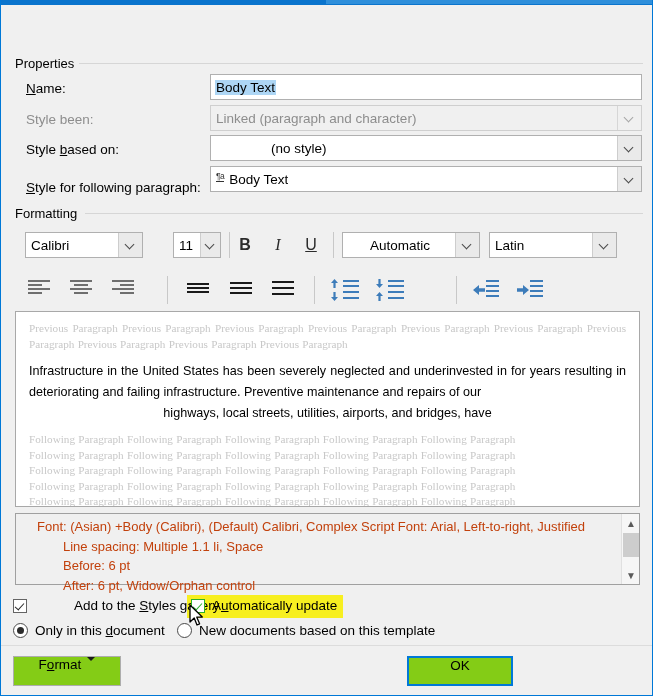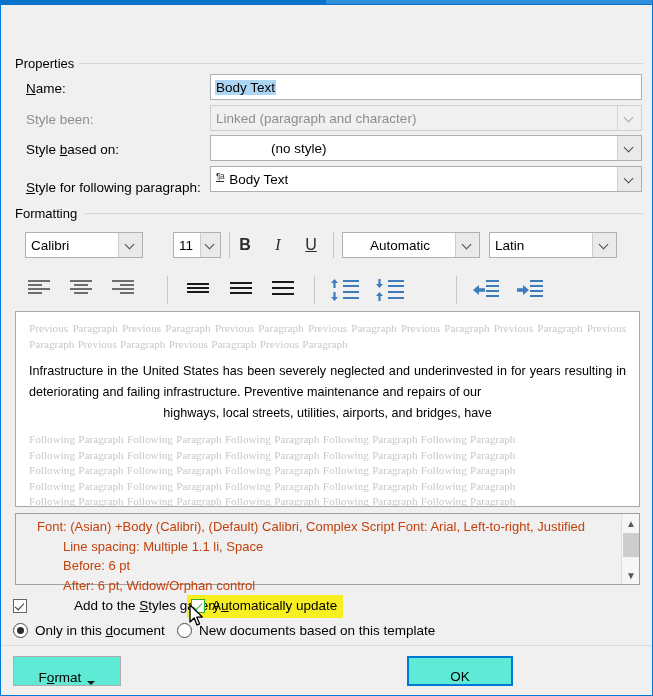--- a/index.html
+++ b/index.html
@@ -192,22 +192,22 @@
     content: ""; position: absolute; left: 3px; top: 3px;
     width: 7px; height: 7px; border-radius: 50%; background: #2b2b2b;
   }
 
   
   #cursor { position: absolute; left: 188px; top: 604px; width: 16px; height: 24px; }
 
   
   #bottombar-line { position: absolute; left: 0; top: 645px; width: 653px; height: 1px; background: #dcdcdc; }
   .btn {
-    position: absolute; background: #5eead4; border: 1px solid #adadad;
-    display: flex; align-items: flex-end; justify-content: center;
+    position: absolute; background: #84cc16; border: 1px solid #adadad;
+    display: flex; align-items: flex-start; justify-content: center;
     font-size: 13.5px; color: #000;
   }
   .btn.focus { border: 2px solid #0078d7; }
   .caret-dn {
     display: inline-block; width: 0; height: 0; margin-left: 6px;
     border-left: 4px solid transparent; border-right: 4px solid transparent;
     border-top: 4px solid #1a1a1a;
   }
 </style>
 </head>

